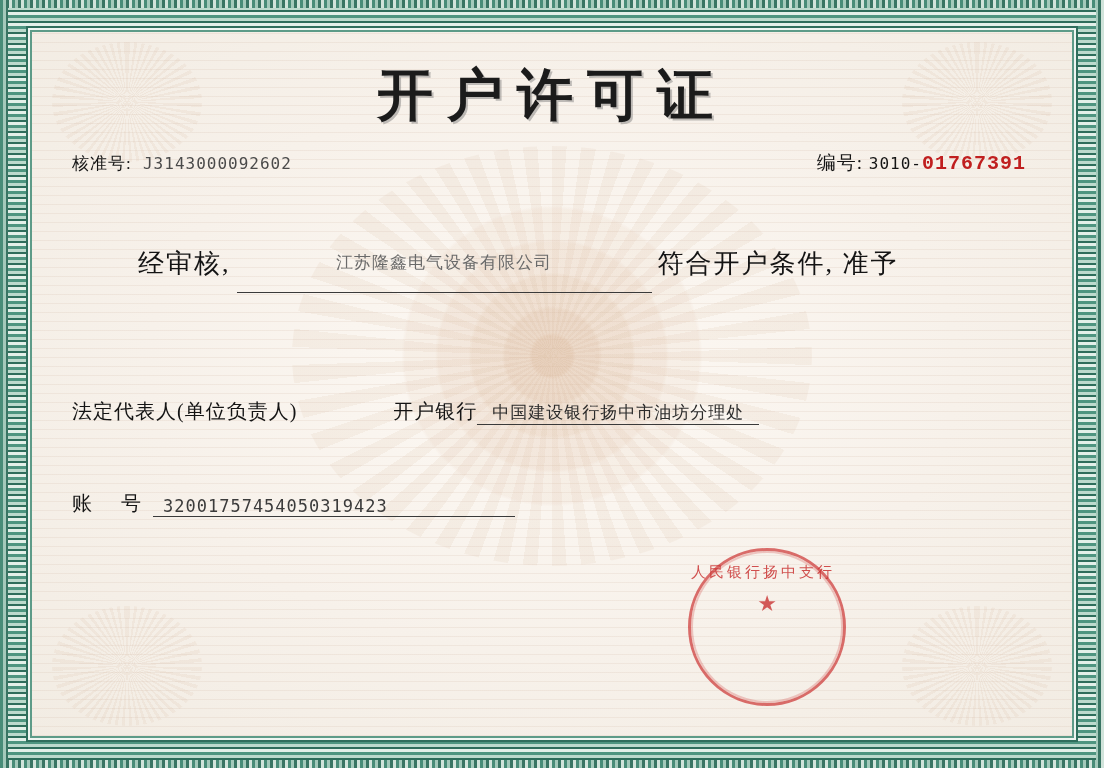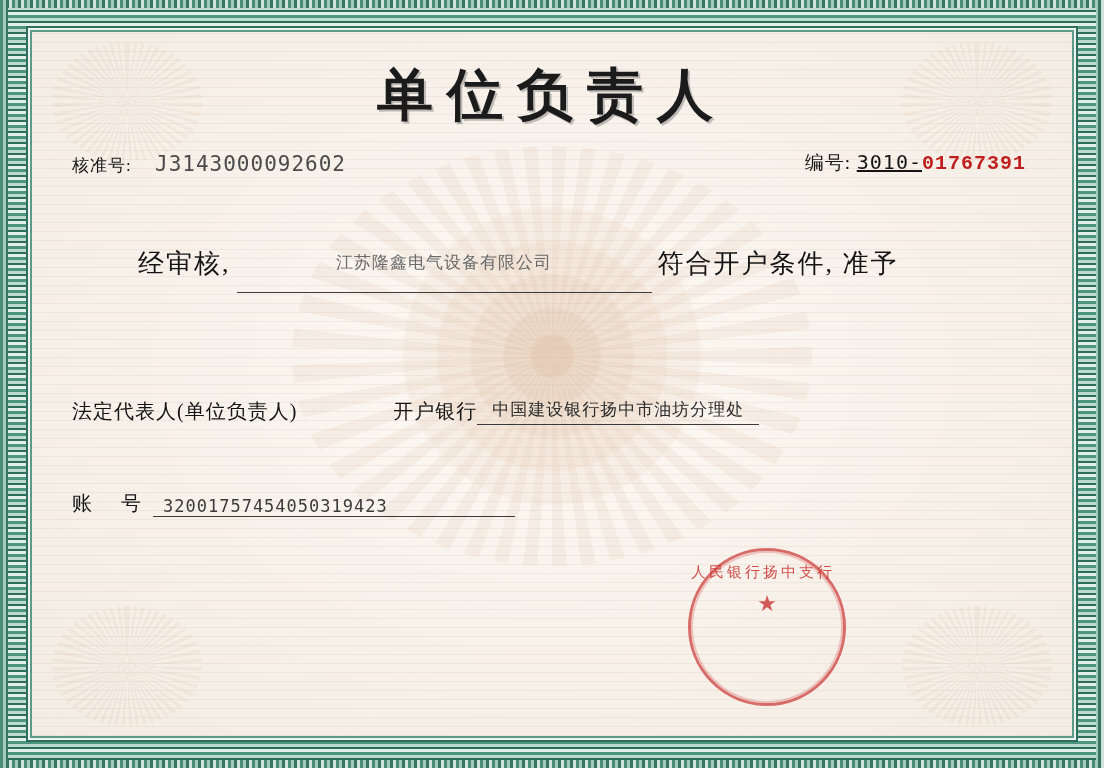--- a/index.html
+++ b/index.html
@@ -126,37 +126,36 @@
 
   .row-approve {
     position: absolute;
     top: 152px;
     left: 72px;
     font-size: 17px;
     letter-spacing: 1px;
   }
   .row-approve .value {
     font-family: "DejaVu Sans Mono", monospace;
-    font-size: 21px;
+    font-size: 16px;
     color: #4a4a4a;
-    margin-left: 18px;
+    margin-left: 6px;
   }
 
   .row-serial {
     position: absolute;
     top: 150px;
     right: 78px;
     font-size: 19px;
     letter-spacing: 1px;
   }
   .row-serial .num {
     font-family: "DejaVu Sans Mono", monospace;
-    font-size: 20px;
-    letter-spacing: 1px;
-    text-decoration: underline;
+    font-size: 16px;
+    letter-spacing: 1px;
   }
   .row-serial .num-red {
     color: #c01f1f;
     font-family: Liberation Mono, monospace;
     font-size: 20px;
     font-weight: bold;
     letter-spacing: 1px;
     text-align: center;
   }
 
@@ -187,20 +186,21 @@
   }
 
   .row-legal {
     position: absolute;
     top: 398px;
     left: 72px;
     right: 58px;
     font-size: 20px;
     letter-spacing: 1px;
     display: flex;
+    align-items: flex-end;
   }
   .row-legal .label { white-space: nowrap; }
   .blank-legal {
     display: inline-block;
     width: 218px;
     border-bottom: 1.5px solid #3a3a3a;
     text-align: left;
     padding-left: 4px;
     font-size: 16px;
     color: #585858;
@@ -310,21 +310,21 @@
     <div class="rosette"></div>
     <div class="corner-fan tl"></div>
     <div class="corner-fan tr"></div>
     <div class="corner-fan bl"></div>
     <div class="corner-fan br"></div>
   </div>
   <div class="border-inner-line"></div>
 
   <div class="content">
 
-    <div class="doc-title">单位负责人</div>
+    <div class="doc-title">开户许可证</div>
 
     <div class="row-approve">
       <span>核准号:</span>
       <span class="value">J3143000092602</span>
     </div>
 
     <div class="row-serial">
       <span>编号:</span>
       <span class="num">3010-</span><span class="num-red">01767391</span>
     </div>

